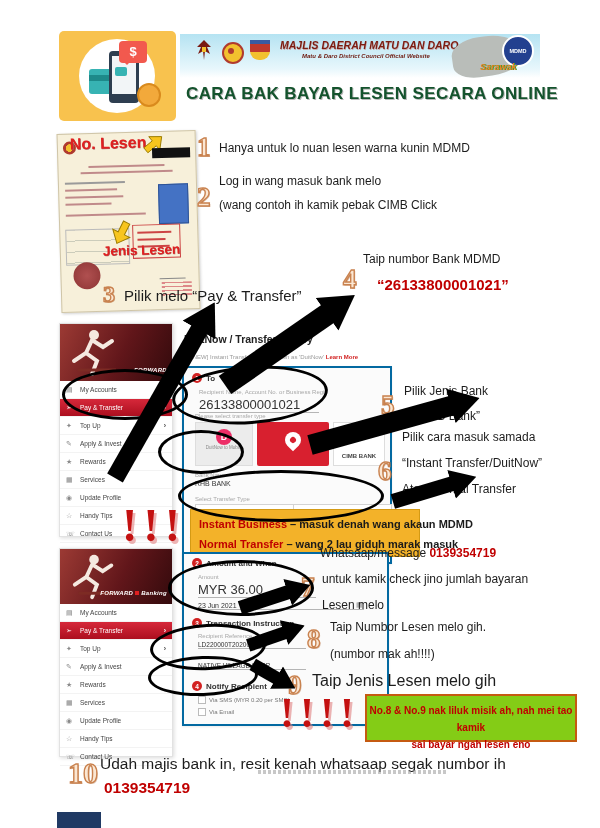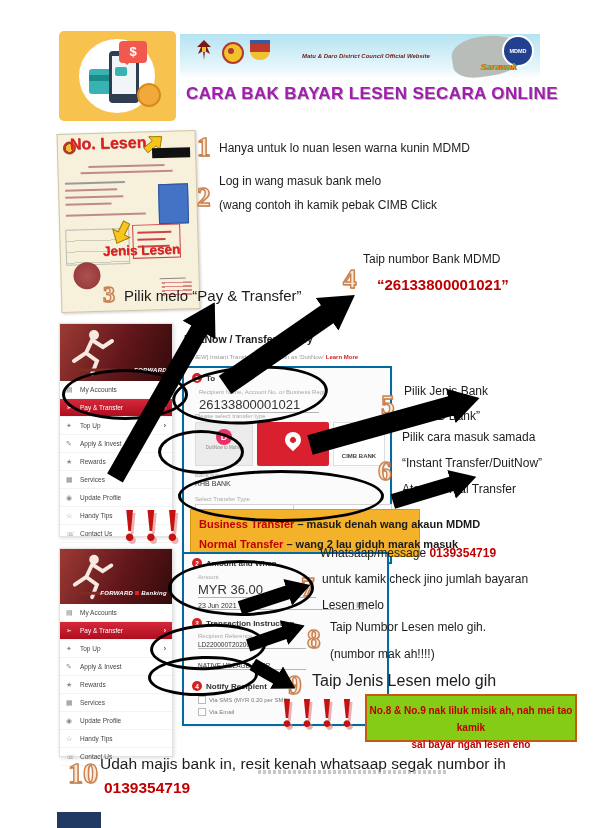--- a/index.html
+++ b/index.html
@@ -25,21 +25,21 @@
   .crest2 i{position:absolute;left:4px;top:4px;width:6px;height:6px;background:#b03a2e;border-radius:50%;}
   .crest3{left:70px;top:6px;width:20px;height:20px;background:linear-gradient(#3a5ba0 22%,#c0392b 22% 60%,#f2c12e 60%);border-radius:0 0 9px 9px;}
   .council{left:100px;top:5px;width:200px;font-size:10.5px;font-weight:bold;font-style:italic;color:#7a1d12;
            text-shadow:.5px .5px 0 #caa;line-height:12px;}
   .council-sub{left:122px;top:19px;width:180px;font-size:6px;font-weight:bold;font-style:italic;color:#6d1a10;}
   .map{left:272px;top:2px;width:72px;height:40px;background:#b9bdb9;border-radius:46% 60% 55% 40%;transform:rotate(-8deg);}
   .mdmd-logo{left:322px;top:1px;width:28px;height:28px;background:#23408f;border:2px solid #fff;border-radius:50%;
              color:#fff;font-size:5.5px;font-weight:bold;text-align:center;line-height:28px;}
   .sarawak{left:300px;top:28px;font-size:9px;font-weight:bold;font-style:italic;color:#e87f1e;
            text-shadow:1px 0 0 #3f9d2f;}
-  .main-title{left:186px;top:84px;width:400px;font-size:17px;font-weight:bold;color:#a21caf;
+  .main-title{left:186px;top:84px;width:400px;font-size:17px;font-weight:bold;color:#14532d;
               letter-spacing:.4px;text-shadow:1px 1px 0 #b9b9b9;}
 
   
   .lic{left:59px;top:132px;width:137px;height:177px;background:#f7f0da;border:1px solid #cfc5a8;
        transform:rotate(-1.6deg);box-shadow:1px 1px 3px rgba(0,0,0,.2);}
   .lic .no-lesen{left:12px;top:1px;font-size:16px;font-weight:bold;color:#e02020;text-shadow:.5px .5px 0 #a66;}
   .lic .black-bar{left:94px;top:16px;width:38px;height:10px;background:#111;}
   .lic .crest{left:5px;top:7px;width:13px;height:13px;background:radial-gradient(#f2c12e 40%,#b03a2e 42%);border-radius:50%;}
   .lic .hline{position:absolute;background:#c08a8a;height:1.5px;}
   .lic .gline{position:absolute;background:#9a9a9a;height:1.5px;}
@@ -134,20 +134,21 @@
 
   <div class="abs banner">
     <svg class="abs crest1" width="20" height="22" viewBox="0 0 20 22">
       <path d="M10 1 L3 8 L7 8 L4 15 L9 12 L10 21 L11 12 L16 15 L13 8 L17 8 Z" fill="#7a1a12"></path>
       <rect x="8" y="8" width="4" height="5" fill="#f2c12e"></rect>
     </svg>
     <div class="abs crest2">
         <i></i>
       </div>
     <div class="abs crest3"></div>
+    <div class="abs council">MAJLIS DAERAH MATU DAN DARO</div>
     <div class="abs council-sub">Matu &amp; Daro District Council Official Website</div>
     <div class="abs map"></div>
     <div class="abs mdmd-logo">MDMD</div>
     <div class="abs sarawak">Sarawak</div>
   </div>
 
   <div class="abs main-title">CARA BAK BAYAR LESEN SECARA ONLINE</div>
 
   <div class="abs lic">
     <div class="abs crest"></div>
@@ -297,21 +298,21 @@
   <div class="abs stepline" style="left:404px;top:384px;">Pilik Jenis Bank</div>
   <div class="abs stepline" style="left:416px;top:409px;">“RHB Bank”</div>
 
   <div class="abs stepline" style="left:402px;top:430px;">Pilik cara masuk samada</div>
   <div class="abs stepnum" style="left:378px;top:458px;">6</div>
   <div class="abs stepline" style="left:402px;top:456px;">“Instant Transfer/DuitNow”</div>
   <div class="abs stepline" style="left:402px;top:482px;">Atau Normal Transfer</div>
 
   <div class="abs bang" style="left:122px;top:503px;font-size:46px;">!!!!</div>
   <div class="abs ybox1">
-    <div><span class="red">Business Transfer</span><span> – masuk denah wang akaun MDMD</span></div>
+    <div><span class="red">Instant Business</span><span> – masuk denah wang akaun MDMD</span></div>
     <div><span class="red">Normal Transfer</span><span> – wang 2 lau giduh marak masuk</span></div>
   </div>
 
   <div class="abs sidebar" style="left:59px;top:548px;height:207px;">
     <div class="sb-banner" style="height:55px;">
       <svg style="position:absolute;left:4px;top:2px;" width="62" height="50" viewBox="0 0 62 52">
         <circle cx="30" cy="9" r="5" fill="#f5e9e0"></circle>
         <path d="M28 14 L22 27 L10 35 M22 27 L33 35 L28 48 M28 14 L39 21 L48 15" stroke="#f5e9e0" stroke-width="4" fill="none" stroke-linecap="round"></path>
         <path d="M14 44 L52 44" stroke="#7d2b24" stroke-width="3"></path>
       </svg>

